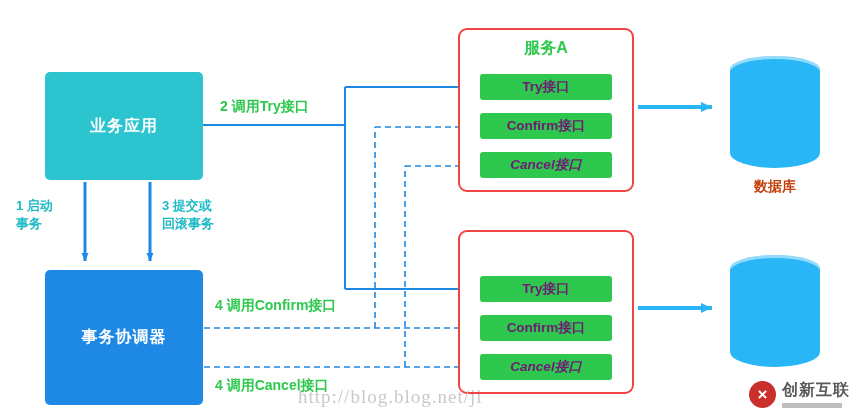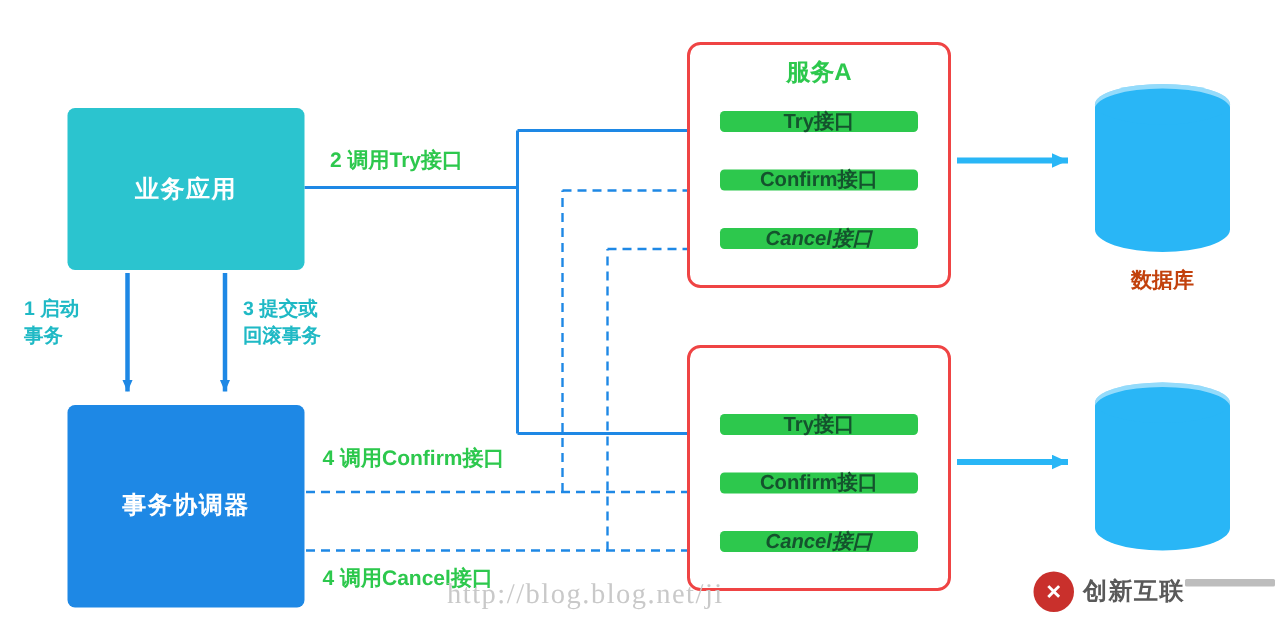--- a/index.html
+++ b/index.html
@@ -15,22 +15,22 @@
   .node-app{left:45px;top:72px;width:158px;height:108px;background:#2BC4CF;}
   .node-coord{left:45px;top:270px;width:158px;height:135px;background:#1E88E5;}
 
   
   .svc{position:absolute;left:458px;width:176px;height:164px;background:#fff;
        border:2px solid #ef4444;border-radius:9px;box-sizing:border-box;}
   .svc-a{top:28px;}
   .svc-b{top:230px;}
   .svc-title{position:absolute;top:8px;left:0;right:0;text-align:center;
              color:#2DC84D;font-weight:bold;font-size:16px;}
-  .svc-btn{position:absolute;left:20px;width:132px;height:14px;background:#2DC84D;
-           border-radius:3px;color:#14532d;font-weight:bold;font-size:13.5px;
+  .svc-btn{position:absolute;left:20px;width:132px;height:26px;background:#2DC84D;
+           border-radius:3px;color:#701a75;font-weight:bold;font-size:13.5px;
            display:flex;align-items:center;justify-content:center;}
   .btn1{top:44px;}.btn2{top:83px;}.btn3{top:122px;font-style:italic;}
 
   
   .edge-label{position:absolute;color:#2DC84D;font-weight:bold;font-size:14px;white-space:nowrap;}
   .lbl-try{left:220px;top:98px;}
   .lbl-confirm{left:215px;top:297px;}
   .lbl-cancel{left:215px;top:377px;}
   .teal-label{position:absolute;color:#1FB9C5;font-weight:bold;font-size:13px;line-height:1.35;}
   .lbl-start{left:16px;top:197px;}
@@ -47,21 +47,21 @@
   .db-label{position:absolute;left:730px;top:178px;width:90px;text-align:center;
             color:#c2410c;font-weight:bold;font-size:14px;}
 
   
   .watermark-url{position:absolute;left:298px;top:386px;color:#c9c9c9;font-size:19px;
                  letter-spacing:1px;font-family:"Liberation Serif","DejaVu Serif",serif;}
   .logo{position:absolute;right:6px;bottom:9px;display:flex;align-items:center;gap:6px;}
   .logo-circle{width:27px;height:27px;border-radius:50%;background:#C9302C;color:#fff;
                display:flex;align-items:center;justify-content:center;
                font-size:17px;font-weight:bold;line-height:1;}
-  .logo-right{display:flex;flex-direction:row;}
+  .logo-right{display:flex;flex-direction:column;}
   .logo-text{color:#595959;font-weight:bold;font-size:16px;letter-spacing:1px;}
   .logo-sub{height:5px;width:60px;background:#bdbdbd;margin-top:2px;border-radius:1px;}
 </style>
 </head>
 <body>
 
 <div class="canvas">
 
   <svg class="overlay" width="856" height="417" viewBox="0 0 856 417">
     <defs>

